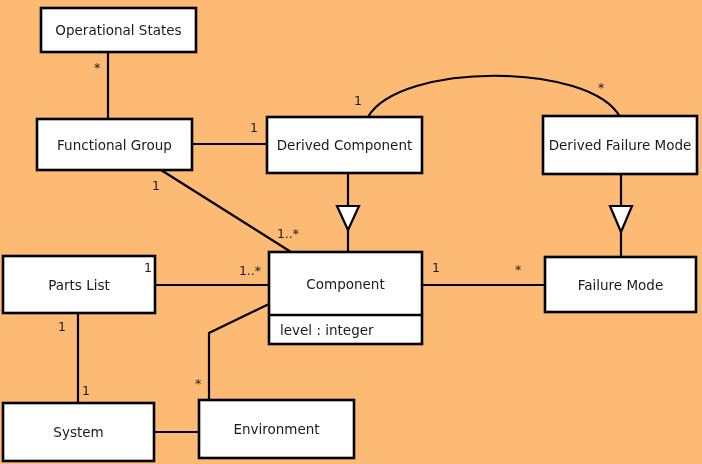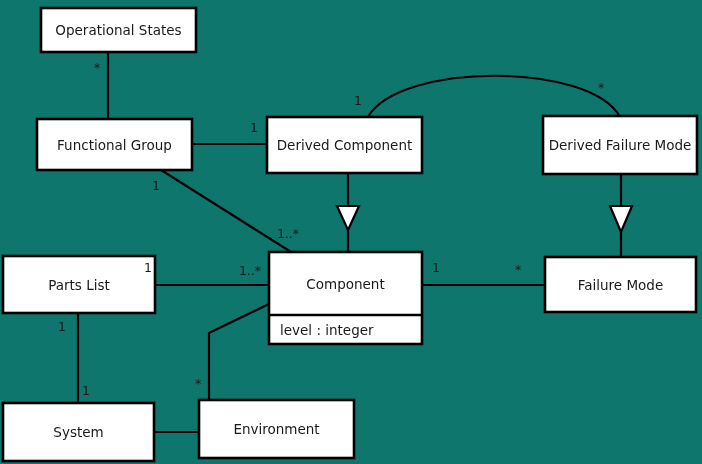--- a/index.html
+++ b/index.html
@@ -4,21 +4,21 @@
 <style>
   html, body {
     margin: 0;
     padding: 0;
     background: #ffffff;
   }
   #diagram-root {
     position: relative;
     width: 702px;
     height: 464px;
-    background: #0f766e;
+    background: #fdba74;
     overflow: hidden;
     font-family: "DejaVu Sans", "Liberation Sans", sans-serif;
   }
   #uml-svg {
     position: absolute;
     left: 0;
     top: 0;
     width: 702px;
     height: 464px;
     display: block;

